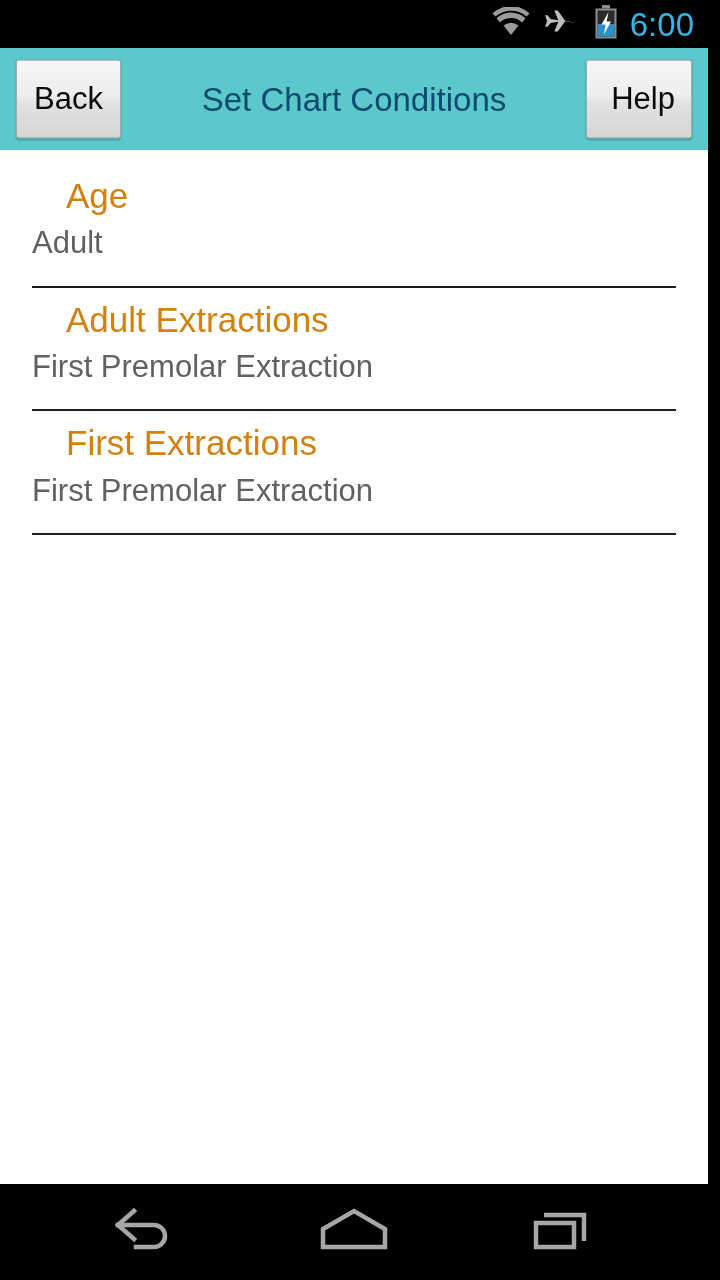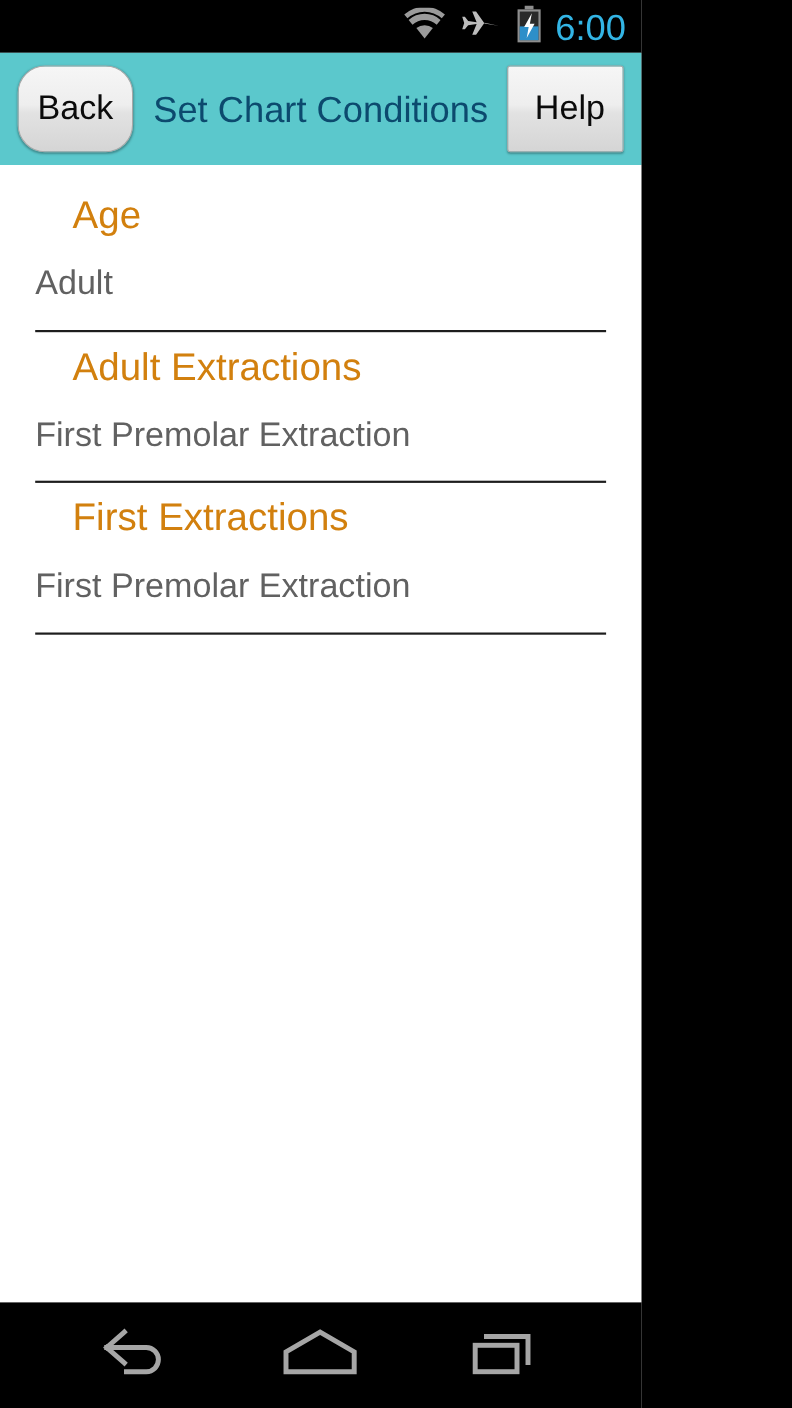--- a/index.html
+++ b/index.html
@@ -8,21 +8,21 @@
     background: #000;
   }
   body {
     width: 720px;
     height: 1280px;
     font-family: "Liberation Sans", sans-serif;
     overflow: hidden;
   }
   .phone {
     position: relative;
-    width: 583px;
+    width: 708px;
     height: 1280px;
     background: #ffffff;
     display: flex;
     flex-direction: column;
   }
 
   
   .status-bar {
     height: 48px;
     background: #000000;
@@ -72,21 +72,20 @@
     line-height: 1;
     padding: 22px 16px 24px 16px;
     box-sizing: border-box;
     text-align: center;
     cursor: pointer;
     font-family: "Liberation Sans", sans-serif;
   }
   .btn-back {
     left: 16px;
     min-width: 105px;
-    border-radius: 25px;
   }
   .btn-help {
     right: 16px;
     min-width: 105px;
     padding-left: 24px;
   }
   .bar-title {
     width: 100%;
     text-align: center;
     color: #0c4a6e;
@@ -112,21 +111,21 @@
     color: #D2800E;
     font-size: 35px;
     line-height: 1.24;
     font-family: "Liberation Sans", sans-serif;
     margin-left: 34px;
   }
   .item-subtitle {
     color: #616161;
     font-size: 31px;
     line-height: 1.3;
-    margin-top: 20px;
+    margin-top: 6px;
     font-family: "Liberation Sans", sans-serif;
   }
   .divider {
     height: 2px;
     background: #1d1d1d;
     margin: 10px 32px 0 32px;
   }
 
   
   .nav-bar {

